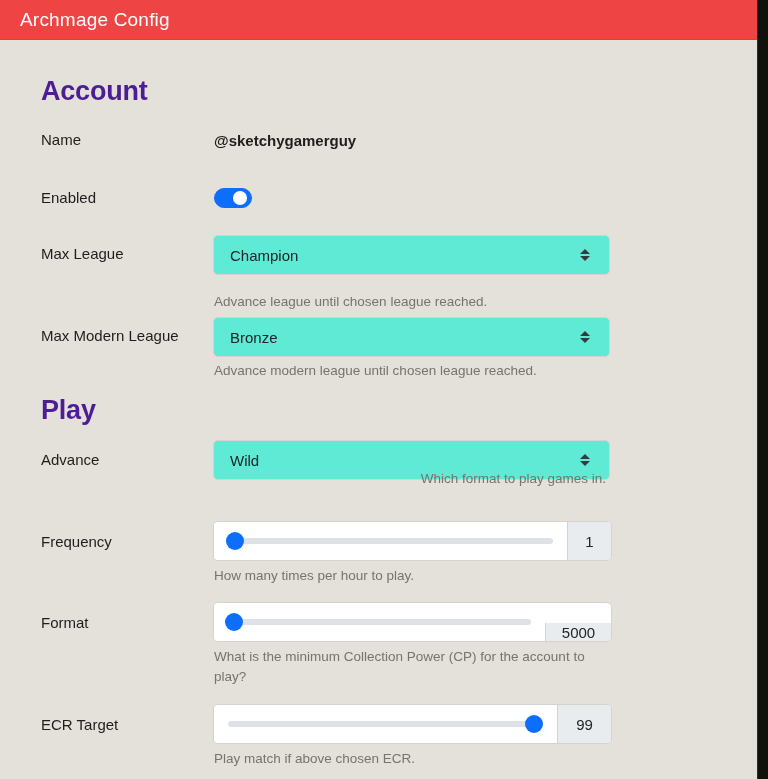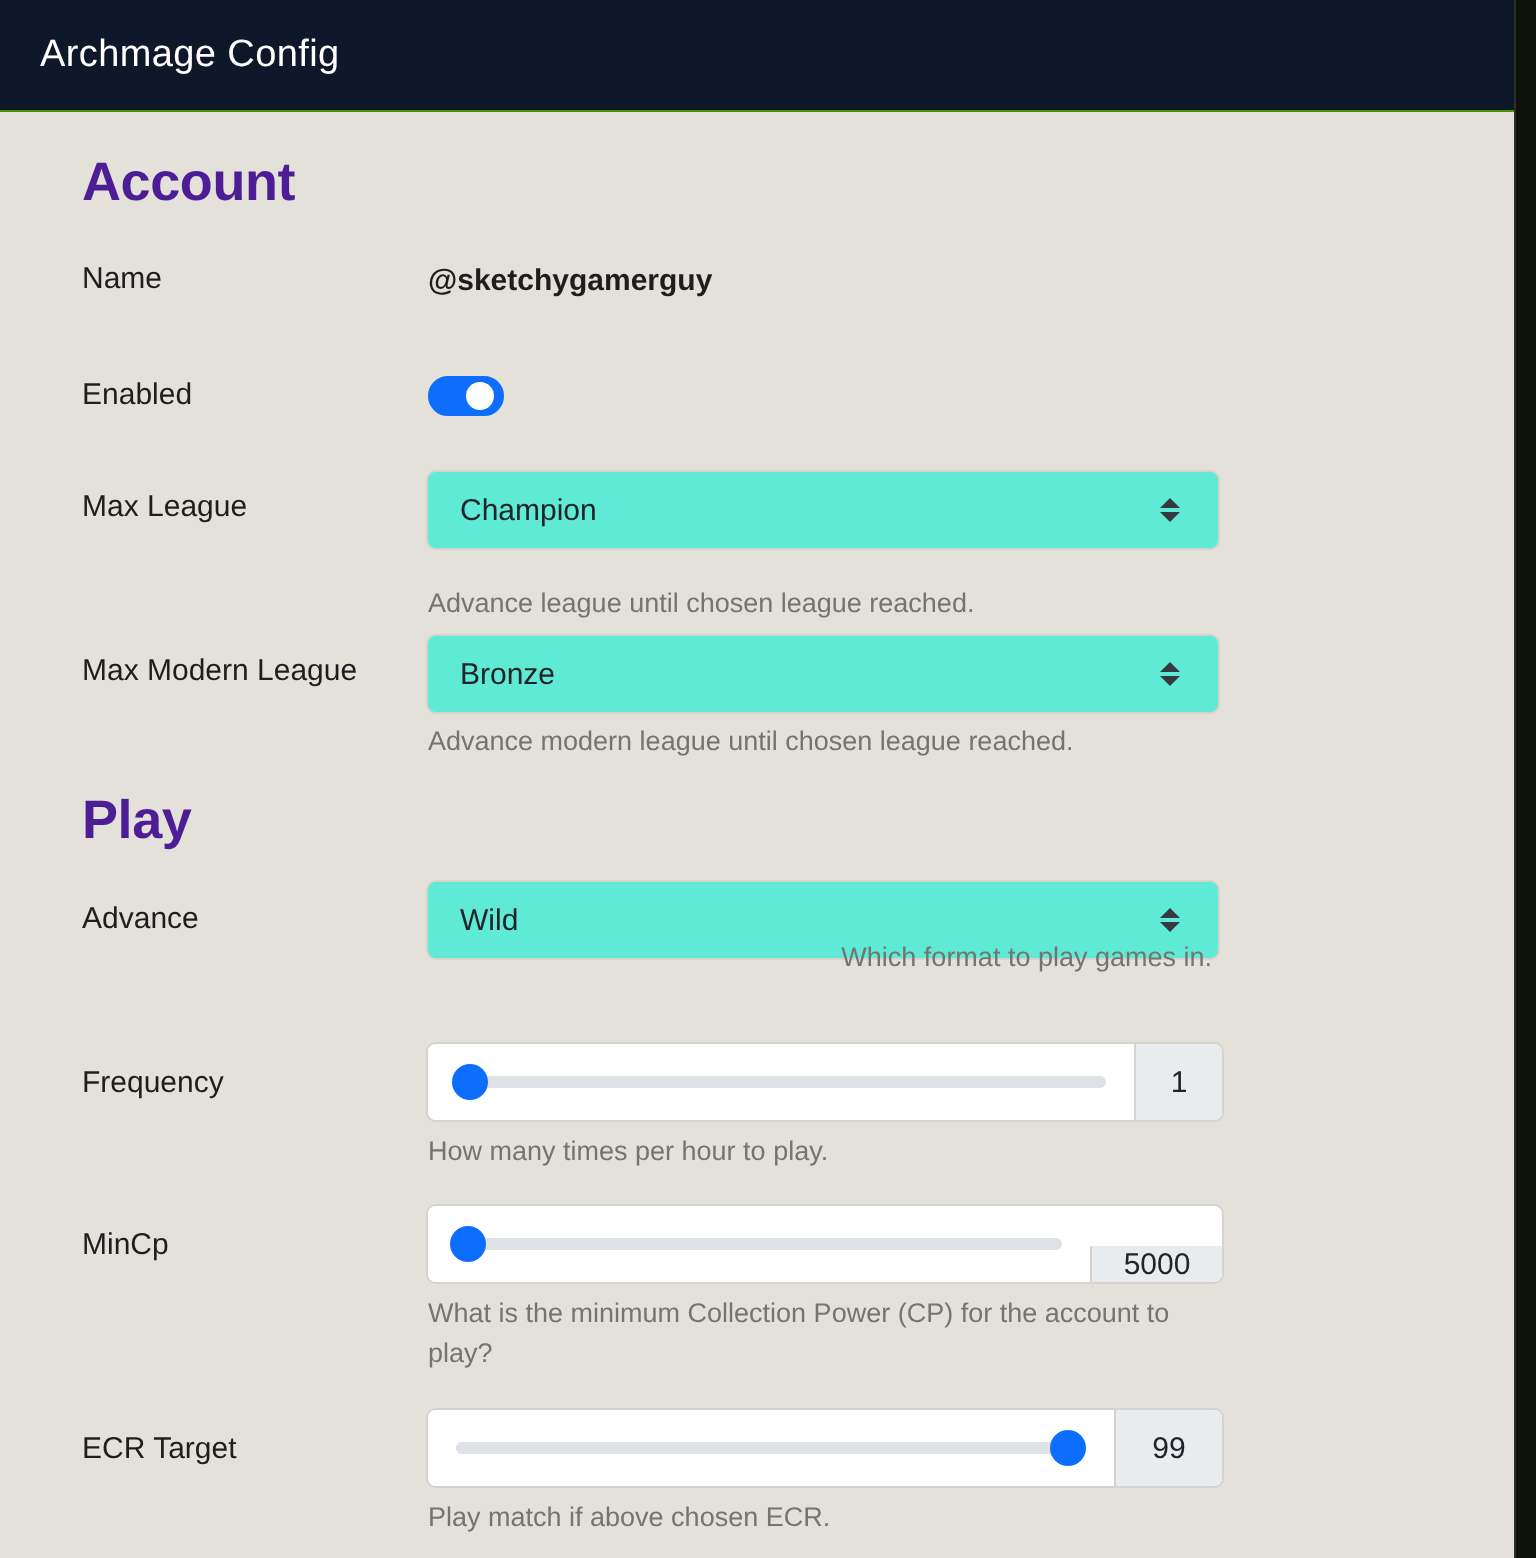--- a/index.html
+++ b/index.html
@@ -33,22 +33,22 @@
     top: 0;
     width: 11px;
     height: 779px;
     background: #0f110b;
     border-left: 1px solid #2c2f26;
     box-sizing: border-box;
   }
 
   
   .appbar {
-    height: 56px;
-    background: #0f172a;
+    height: 40px;
+    background: #ef4444;
     border-bottom: 1px solid #4e9200;
     display: flex;
     align-items: center;
     box-sizing: border-box;
   }
   .appbar-title {
     color: #ffffff;
     font-size: 19px;
     letter-spacing: 0.2px;
     padding-left: 20px;
@@ -265,21 +265,21 @@
         <div class="slider-wrap">
           <div class="track">
             <div class="thumb" style="left:2%;"></div>
           </div>
         </div>
         <div class="slider-value sv-narrow">1</div>
       </div>
     </div>
     <div class="help" style="top:566px;">How many times per hour to play.</div>
 
-    <div class="row-label" style="top:614px;">MinCp</div>
+    <div class="row-label" style="top:614px;">Format</div>
     <div class="field" style="top:602px;">
       <div class="slider-group">
         <div class="slider-wrap">
           <div class="track">
             <div class="thumb" style="left:2%;"></div>
           </div>
         </div>
         <div class="slider-value sv-wide">5000</div>
       </div>
     </div>

